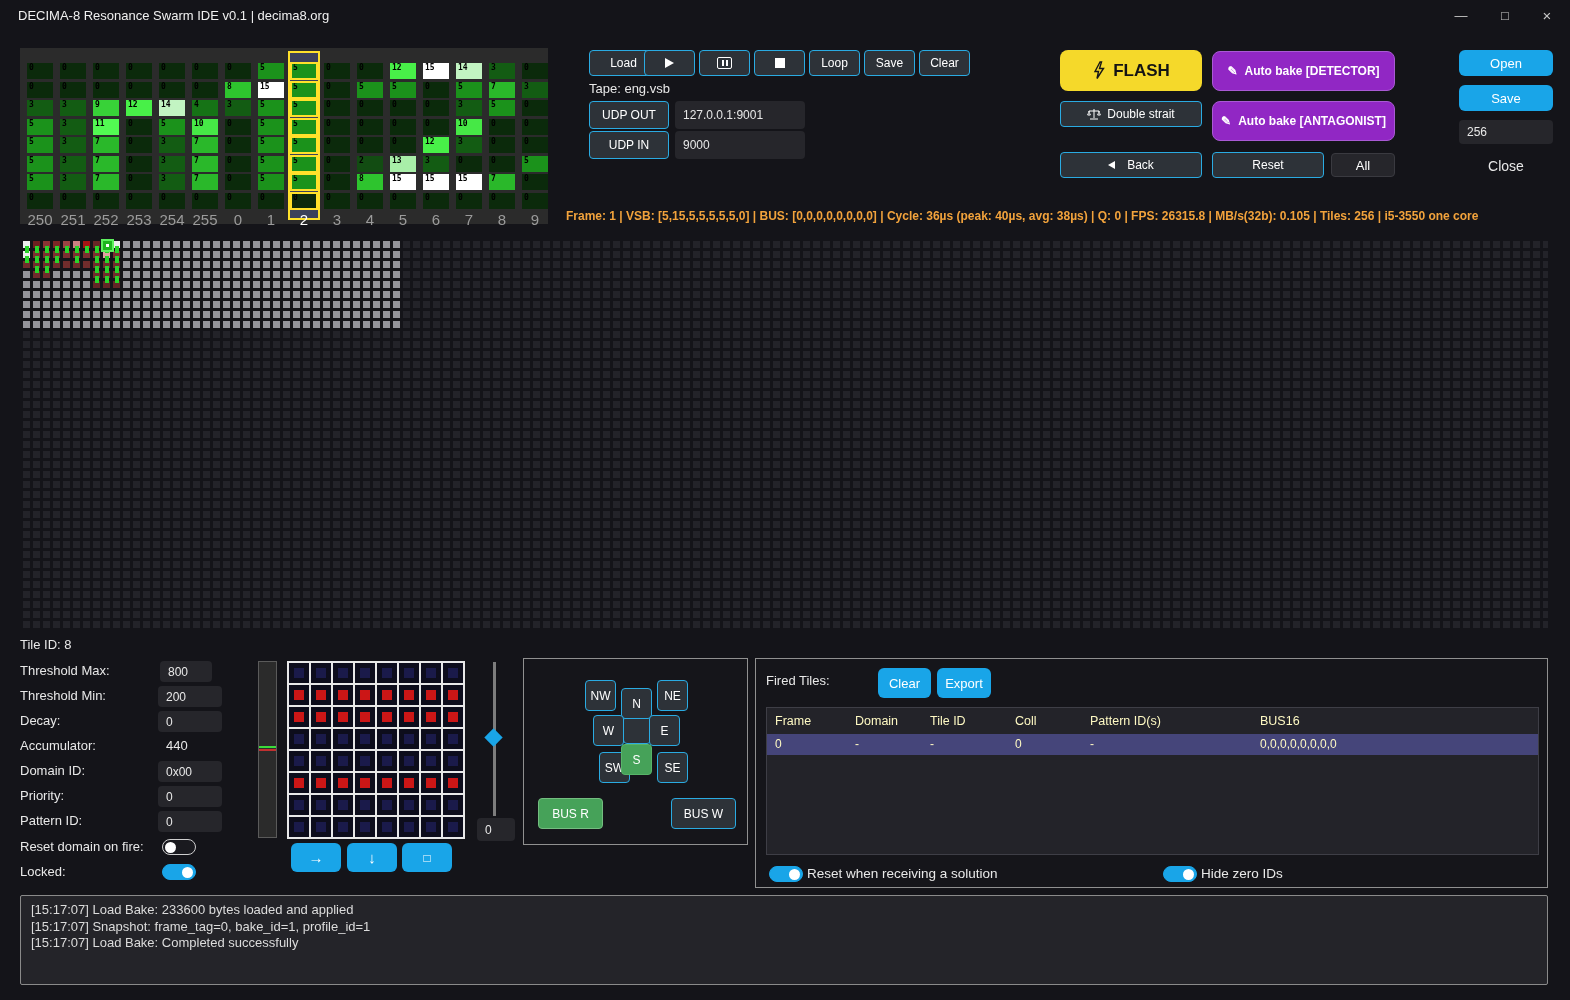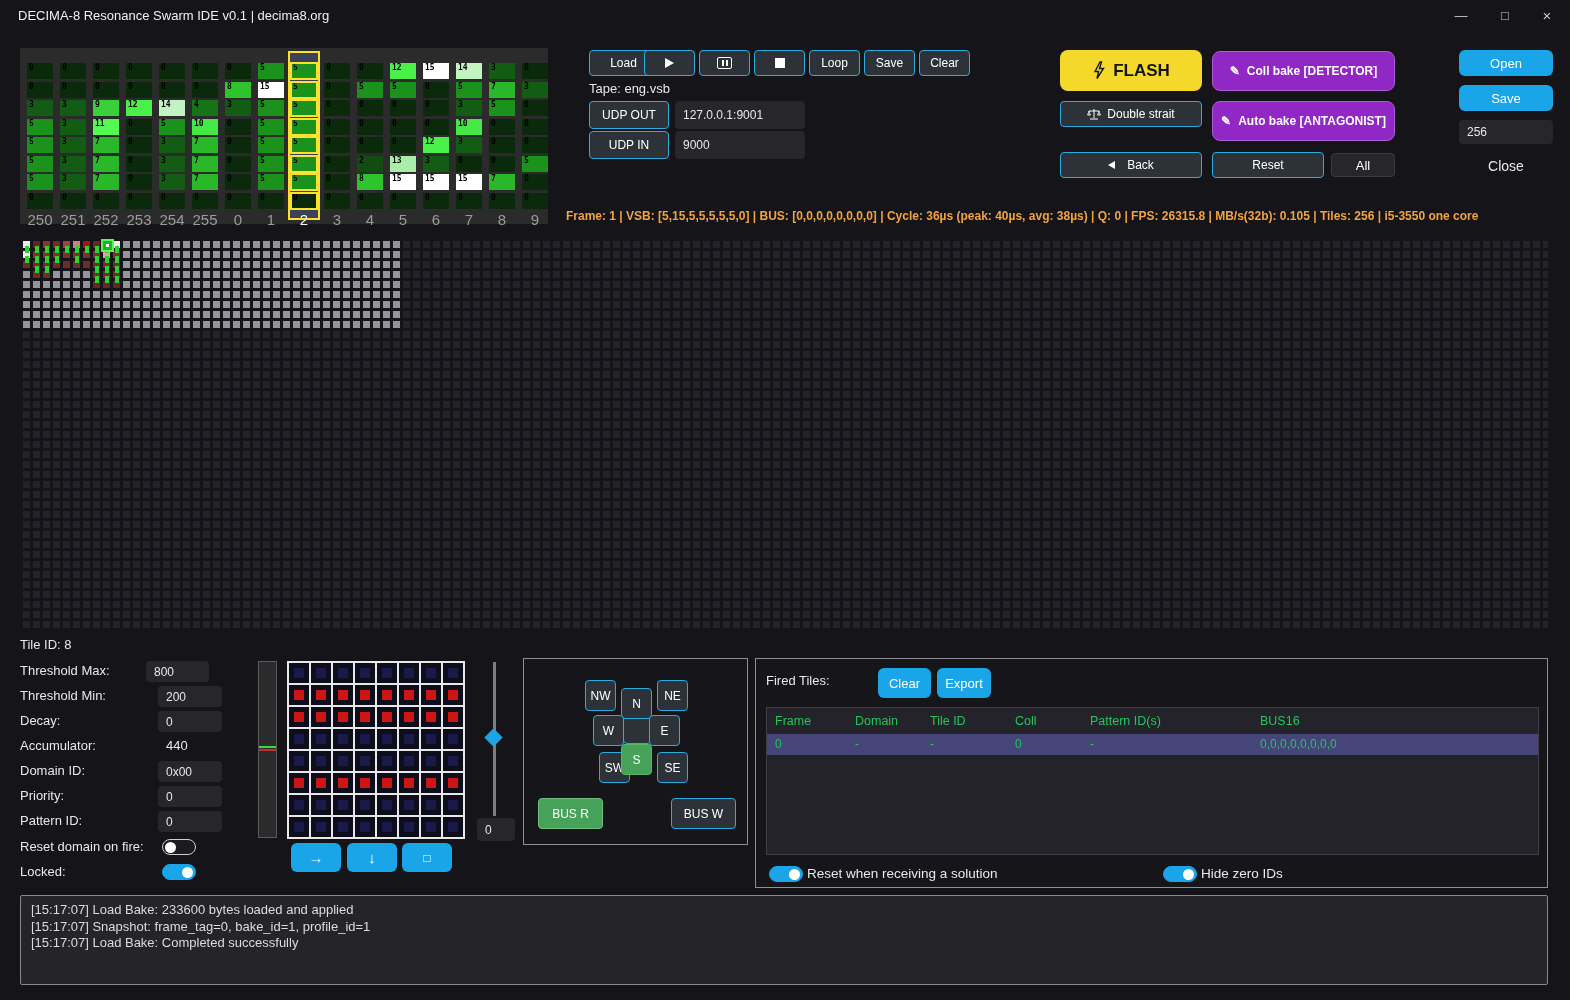--- a/index.html
+++ b/index.html
@@ -44,21 +44,21 @@
   .pcell i{width:10px;height:10px;background:var(--pattern-navy);display:block}
   .pcell.on i{background:var(--pattern-red)}
   .vtrack{position:absolute;left:493px;top:662px;width:3px;height:154px;background:#7d7d7d}
   .vknob{position:absolute;left:487px;top:731px;width:13px;height:13px;background:var(--accent-cyan);transform:rotate(45deg)}
   
   .panel{position:absolute;border:1px solid #909090;box-sizing:border-box;background:#15151a}
   .cbtn{position:absolute;width:31px;height:31px;background:#2d3238;border:1.5px solid var(--border-cyan);border-radius:4px;color:#fff;font-size:12px;display:flex;align-items:center;justify-content:center;box-sizing:border-box;font-family:inherit;z-index:1}
   .cbtn.green{background:var(--accent-green);border-color:#58b468}
   .table{position:absolute;left:10px;top:48px;width:773px;height:148px;background:#232329;border:1px solid #3e3e46;box-sizing:border-box}
   .fired-header{position:relative;height:26px}
-  .tcell{position:absolute;top:6px;font-size:12.5px;color:#22c55e;white-space:nowrap}
+  .tcell{position:absolute;top:6px;font-size:12.5px;color:#fef9c3;white-space:nowrap}
   .trow{position:relative;height:21px;background:var(--row-highlight)}
   .trow .tcell{top:3px;font-size:12px}
   .log{position:absolute;left:20px;top:895px;width:1528px;height:90px;border:1px solid #8a8a8a;background:#242429;box-sizing:border-box;padding:6px 10px;border-radius:2px}
   .logline{font-size:13px;line-height:16.5px;color:#dcdcdc;white-space:nowrap}
   .status{position:absolute;left:566px;top:209px;font-size:12px;font-weight:600;color:var(--status-orange);white-space:nowrap}
   
   .play-icon{width:0;height:0;border-left:9px solid #fff;border-top:5px solid transparent;border-bottom:5px solid transparent;display:block}
   .pause-icon{width:15px;height:12px;border:1.5px solid #fff;border-radius:2px;display:flex;align-items:center;justify-content:center;gap:2px;box-sizing:border-box}
   .pause-icon i{width:2px;height:6px;background:#fff;display:block}
   .stop-icon{width:10px;height:10px;background:#fff;display:block}
@@ -276,21 +276,21 @@
 <input class="input" style="left: 675px; top: 131px; width: 130px; height: 28px;" value="9000">
 
 <button class="btn-yellow" style="left:1060px;top:50px;width:142px;height:41px">
   <svg width="13" height="19" viewBox="0 0 13 19">
       <path d="M8 1 L3 10.5 H6.5 L5 17.5 L11.5 7.5 H7.5 L9.5 1 Z" fill="none" stroke="#161616" stroke-width="1.4"></path>
     </svg>
   <span>FLASH</span>
 </button>
 <button class="btn-purple" style="left:1212px;top:51px;width:183px;height:40px">
   <span>✎</span>
-    <span>Coll bake [DETECTOR]</span>
+    <span>Auto bake [DETECTOR]</span>
 </button>
 <button class="btn-outline" style="left:1060px;top:101px;width:142px;height:26px">
   <svg width="14" height="12" viewBox="0 0 14 12">
       <path d="M7 1 V10 M3 11 H11 M2 3 H12 M2 3 C2 5.5 0.7 5.5 0.7 7 H3.3 C3.3 5.5 2 5.5 2 3 Z M12 3 C12 5.5 10.7 5.5 10.7 7 H13.3 C13.3 5.5 12 5.5 12 3 Z" fill="none" stroke="#fff" stroke-width="1"></path>
     </svg>
   <span>Double strait</span>
 </button>
 <button class="btn-purple" style="left:1212px;top:101px;width:183px;height:40px">
   <span>✎</span>
     <span>Auto bake [ANTAGONIST]</span>
@@ -374,21 +374,21 @@
     <div class="map-conn" style="left: 74.5px; top: 38px;"></div>
     <div class="map-conn" style="left: 84.5px; top: 38px;"></div>
     <div class="map-conn" style="left: 94.5px; top: 38px;"></div>
     <div class="map-sel" style="left: 81px; top: 1px; background: rgb(29, 181, 29); border-color: rgb(94, 240, 94);">
       <i></i>
     </div>
   </div>
 
 <div class="lbl" style="left:20px;top:637px">Tile ID: 8</div>
 <div class="lbl" style="left:20px;top:663px">Threshold Max:</div>
-<input class="input" style="left: 146px; top: 661px; width: 63px; height: 21px;" value="800">
+<input class="input" style="left: 160px; top: 661px; width: 52px; height: 21px;" value="800">
 <div class="lbl" style="left:20px;top:688px">Threshold Min:</div>
 <input class="input" style="left: 158px; top: 686px; width: 64px; height: 21px;" value="200">
 <div class="lbl" style="left:20px;top:713px">Decay:</div>
 <input class="input" style="left: 158px; top: 711px; width: 64px; height: 21px;" value="0">
 <div class="lbl" style="left:20px;top:738px">Accumulator:</div>
 <div class="lbl" style="left:166px;top:738px">440</div>
 <div class="lbl" style="left:20px;top:763px">Domain ID:</div>
 <input class="input" style="left: 158px; top: 761px; width: 64px; height: 21px;" value="0x00">
 <div class="lbl" style="left:20px;top:788px">Priority:</div>
 <input class="input" style="left: 158px; top: 786px; width: 64px; height: 21px;" value="0">

